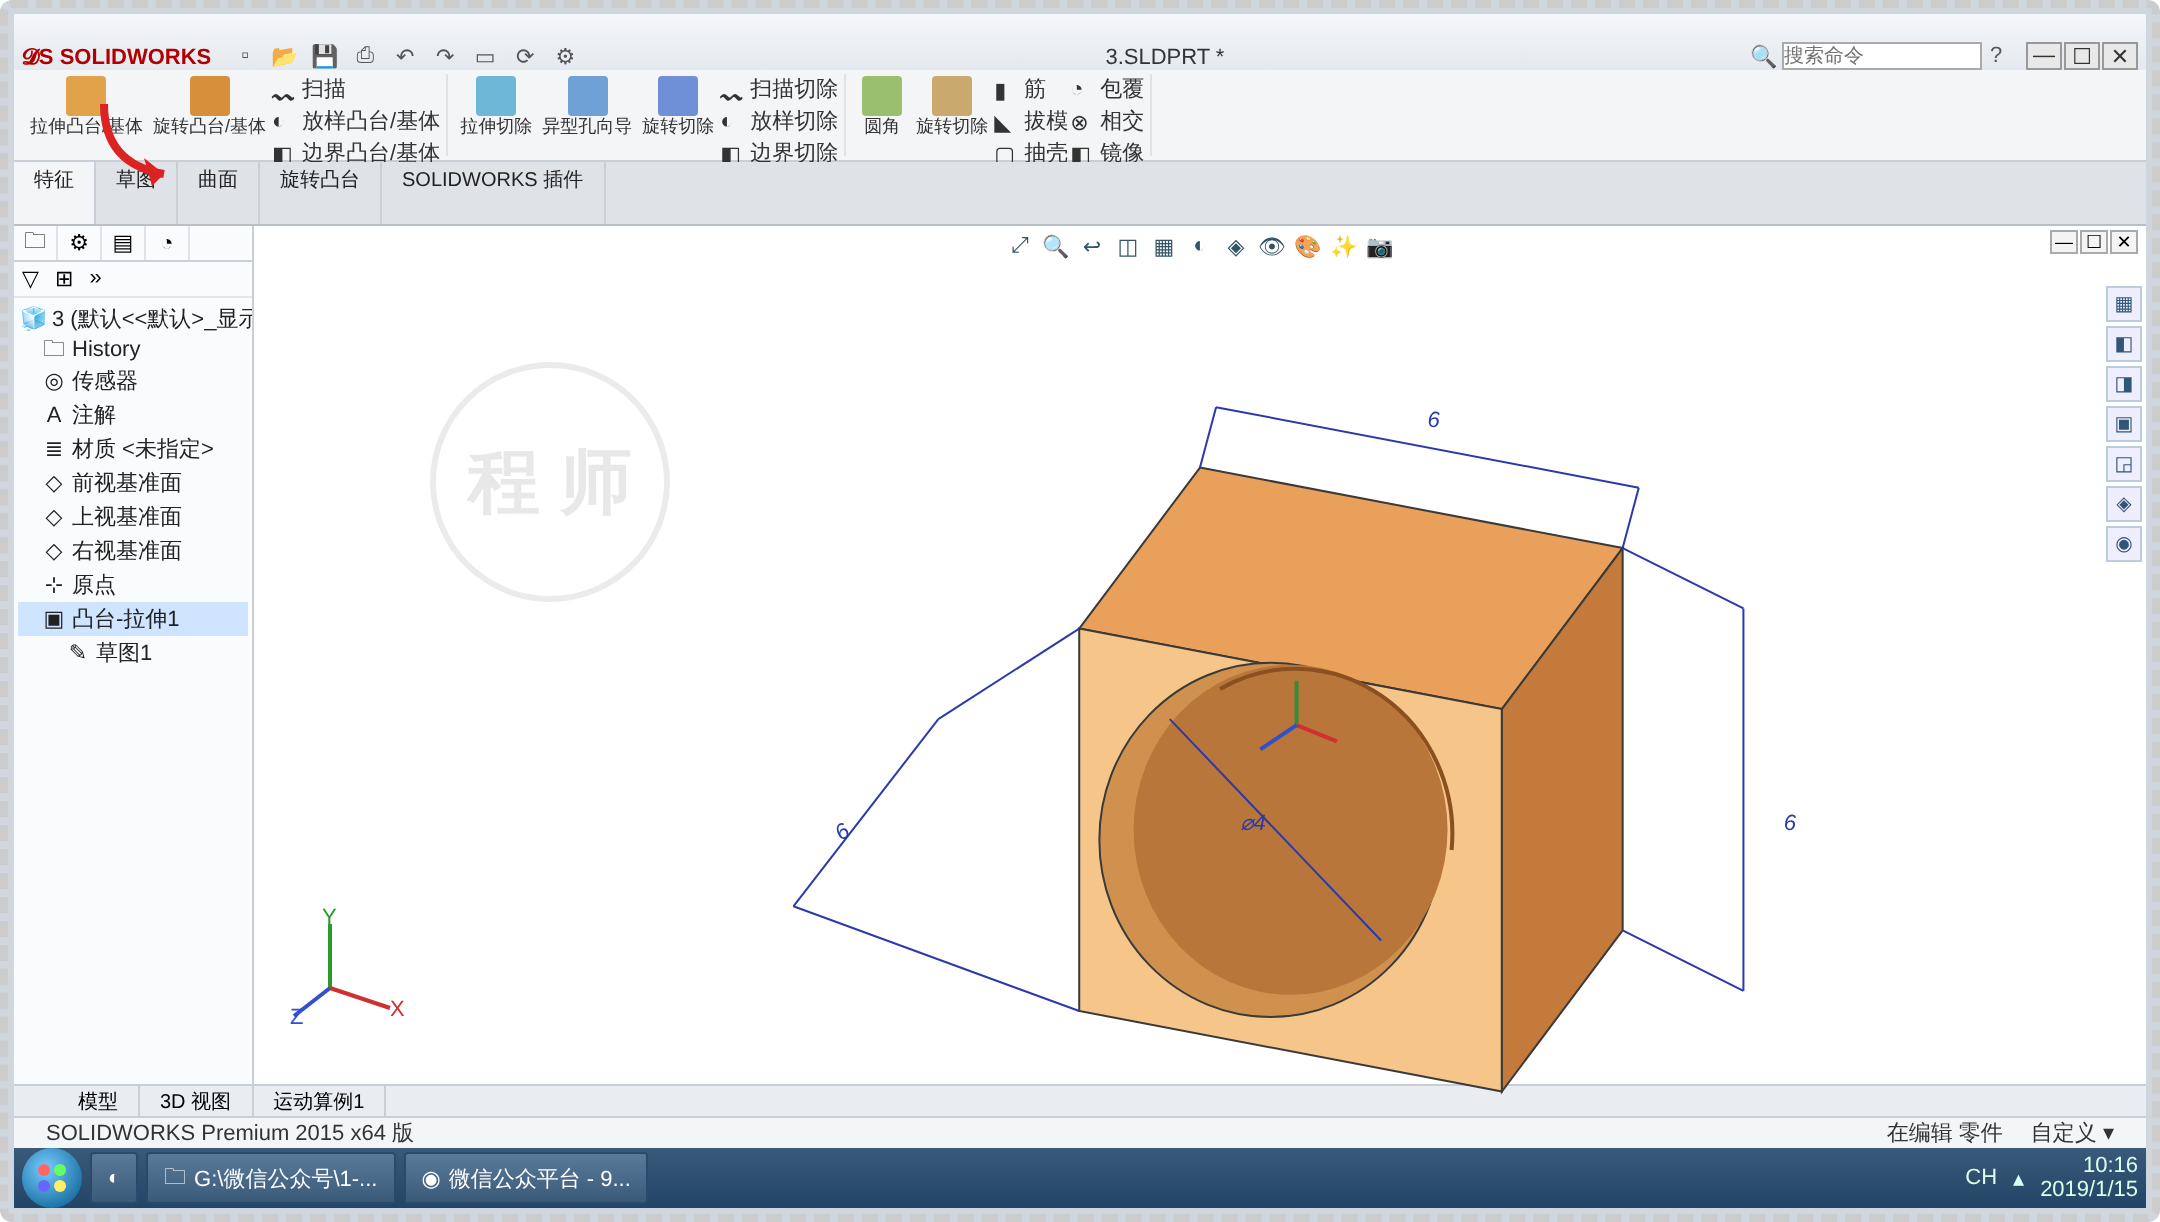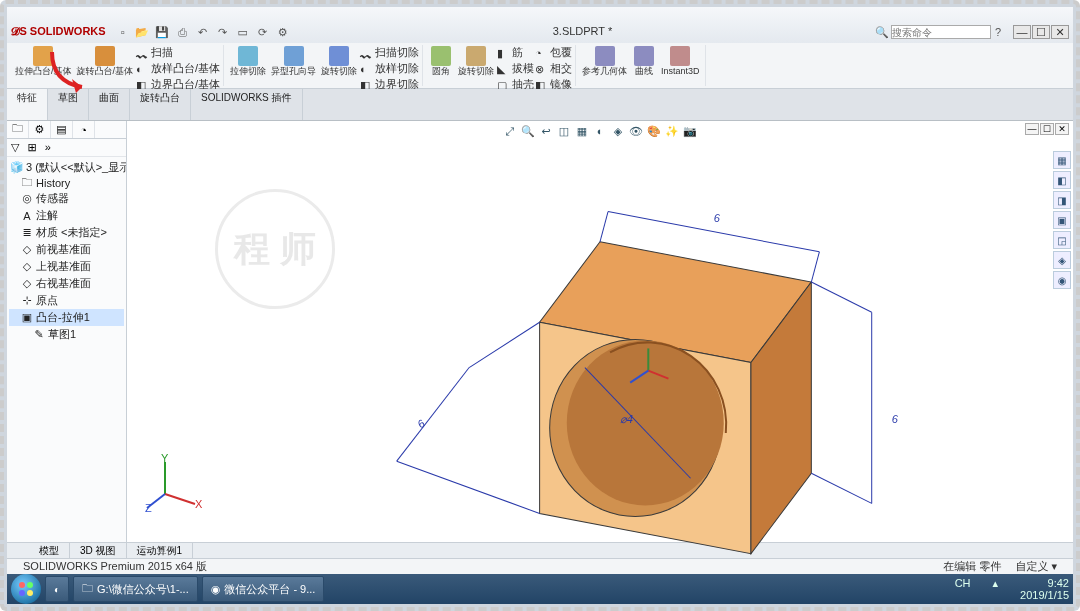--- a/index.html
+++ b/index.html
@@ -1,21 +1,21 @@
 <!DOCTYPE html>
 <html><head>
 <meta charset="utf-8">
 <style>
 *{margin:0;padding:0;box-sizing:border-box;font-family:"Microsoft YaHei",Tahoma,sans-serif;font-size:11px}
 html,body{width:1080px;height:611px;overflow:hidden;background:#fff}
 
 .page{position:relative;width:1080px;height:611px;border:4px dashed #ccc;border-radius:6px;background:#cfd6de}
 .inner{position:absolute;inset:3px;background:#f0f0f0;display:flex;flex-direction:column}
 
-.titlebar{height:18px;background:linear-gradient(#f5f7fa,#e4e9ef);display:flex;align-items:flex-start;padding:18px 4px;color:#333;font-size:10px}
+.titlebar{height:28px;background:linear-gradient(#f5f7fa,#e4e9ef);display:flex;align-items:flex-end;padding:0 4px;color:#333;font-size:10px}
 .titlebar .logo{color:#b00000;font-weight:700;margin-right:10px}
 .titlebar .toolbtns{display:flex;gap:6px}
 .titlebar .toolbtn{width:14px;height:14px;display:flex;align-items:center;justify-content:center;color:#555}
 .titlebar .center{flex:1;text-align:center;color:#333}
 .titlebar .search{display:flex;align-items:center;gap:2px}
 .titlebar .search input{width:100px;height:14px;font-size:10px;border:1px solid #aaa}
 .titlebar .winbtns{margin-left:8px;display:flex;gap:1px}
 .titlebar .winbtn{width:18px;height:14px;border:1px solid #999;display:flex;align-items:center;justify-content:center;background:#e8e8e8}
 
 .ribbon{height:46px;background:#f3f5f7;border-bottom:1px solid #c8cfd6;display:flex;padding:2px 3px;gap:1px}
@@ -55,21 +55,21 @@
 
 .btabs{height:16px;background:#e9edf1;display:flex;border-top:1px solid #c8cfd6}
 .btab{padding:1px 10px;font-size:10px;border-right:1px solid #c8cfd6}
 
 .status{height:16px;background:#f3f5f7;border-top:1px solid #c8cfd6;display:flex;align-items:center;padding:0 16px;font-size:10px;color:#333}
 .status .r{margin-left:auto;display:flex;gap:14px}
 
 .taskbar{height:30px;background:linear-gradient(#3a5a7a,#224466);display:flex;align-items:center;padding:0 4px;gap:4px}
 .startbtn{width:30px;height:30px;border-radius:50%;background:radial-gradient(circle at 40% 35%,#7cf,#058);display:flex;align-items:center;justify-content:center}
 .tbtn{height:26px;padding:0 8px;background:linear-gradient(#5a7a9a,#3a5a7a);border:1px solid #2a4a6a;border-radius:2px;display:flex;align-items:center;gap:4px;color:#fff;font-size:10px}
-.tray{margin-left:auto;display:flex;gap:22px;color:#dfe;font-size:10px}
+.tray{margin-left:auto;display:flex;align-items:center;gap:8px;color:#dfe;font-size:10px}
 .arrow{position:absolute;left:40px;top:40px}
 </style>
 </head>
 <body>
 
 <div class="page">
     <div class="inner">
 
 <div class="titlebar">
   <span class="logo">𝓓S <span>SOLIDWORKS</span></span>
@@ -180,34 +180,20 @@
             </div>
       <div class="rrow">
               <span class="si">⊗</span>
               <span>相交</span>
             </div>
       <div class="rrow">
               <span class="si">◧</span>
               <span>镜像</span>
             </div>
     </div>
-  </div>
-  <div class="rgroup">
-    <div class="rbtn">
-            <div class="ico" style="background:#8c8cc0"></div>
-            <div class="lab">参考几何体</div>
-          </div>
-    <div class="rbtn">
-            <div class="ico" style="background:#8c8cc0"></div>
-            <div class="lab">曲线</div>
-          </div>
-    <div class="rbtn">
-            <div class="ico" style="background:#c08c8c"></div>
-            <div class="lab">Instant3D</div>
-          </div>
   </div>
 </div>
 
 <div class="tabs">
   <div class="tab active">特征</div>
   <div class="tab">草图</div>
   <div class="tab">曲面</div>
   <div class="tab">旋转凸台</div>
   <div class="tab">SOLIDWORKS 插件</div>
 </div>
@@ -386,20 +372,20 @@
           <span>G:\微信公众号\1-...</span>
         </div>
   <div class="tbtn">
           <span>◉</span>
           <span>微信公众平台 - 9...</span>
         </div>
   <div class="tray">
     <span>CH</span>
     <span>▴</span>
     <div style="text-align:right">
-      <div>9:42</div>
+      <div>10:16</div>
       <div>2019/1/15</div>
     </div>
   </div>
 </div>
 
 </div>
   </div>
 
 </body></html>

